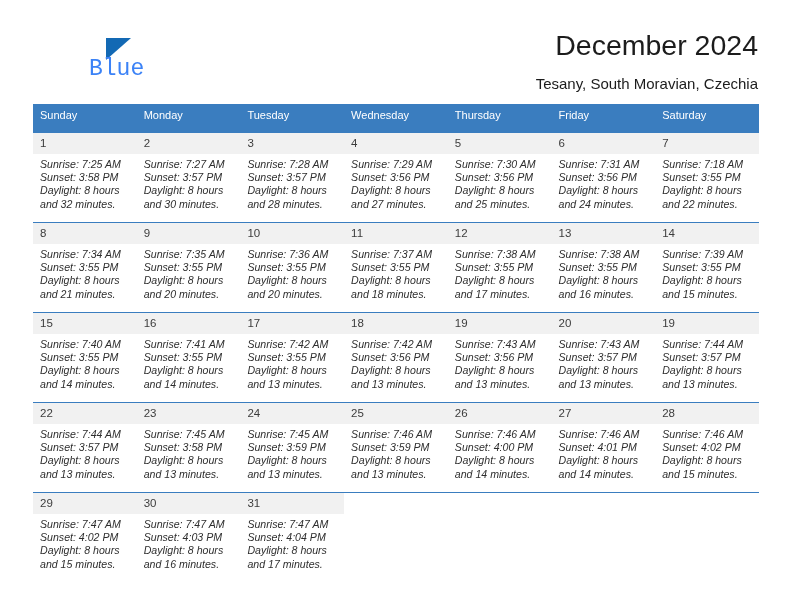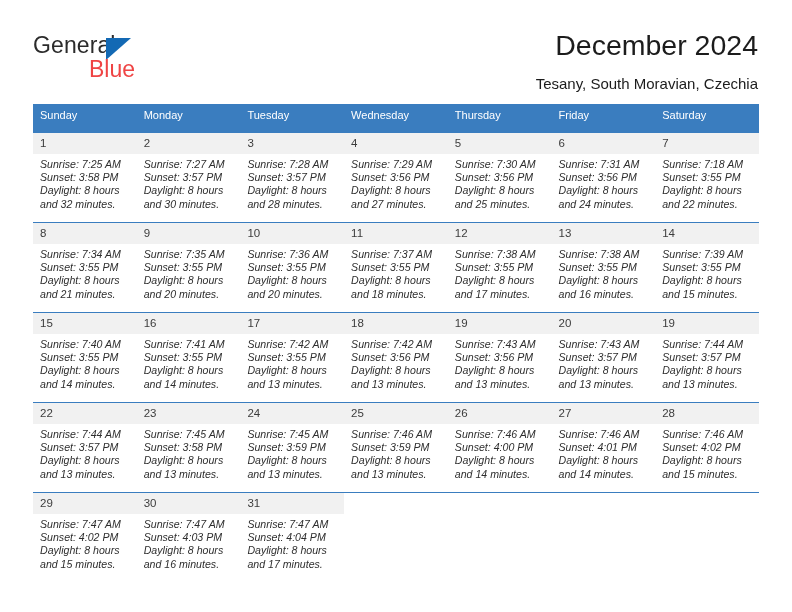--- a/index.html
+++ b/index.html
@@ -49,22 +49,22 @@
     top: 6px;
     width: 0; height: 0;
     border-left: 25px solid #1369b4;
     border-bottom: 22px solid transparent;
   }
   .logo-blue {
     position: absolute;
     left: 56px;
     top: 24px;
     font-size: 23px;
-    color: #ef4444;
-    font-family: Liberation Sans, sans-serif;
+    color: #3b82f6;
+    font-family: Liberation Mono, monospace;
   }
   .title {
     position: absolute;
     right: 34px;
     top: 29px;
     font-size: 28.5px;
     color: #1c1c1c;
     text-align: left;
     white-space: nowrap;
     font-weight: normal;
@@ -132,21 +132,20 @@
   .info div { white-space: nowrap; }
 </style>
 </head>
 <body>
 
 <div class="page">
 
   <div class="header">
 
     <div class="logo">
-      <span class="logo-general">General</span>
       <span class="logo-triangle"></span>
       <span class="logo-blue">Blue</span>
     </div>
 
     <div class="title">December 2024</div>
     <div class="subtitle">Tesany, South Moravian, Czechia</div>
   </div>
 
   <div class="calendar">
     <table class="cal">

